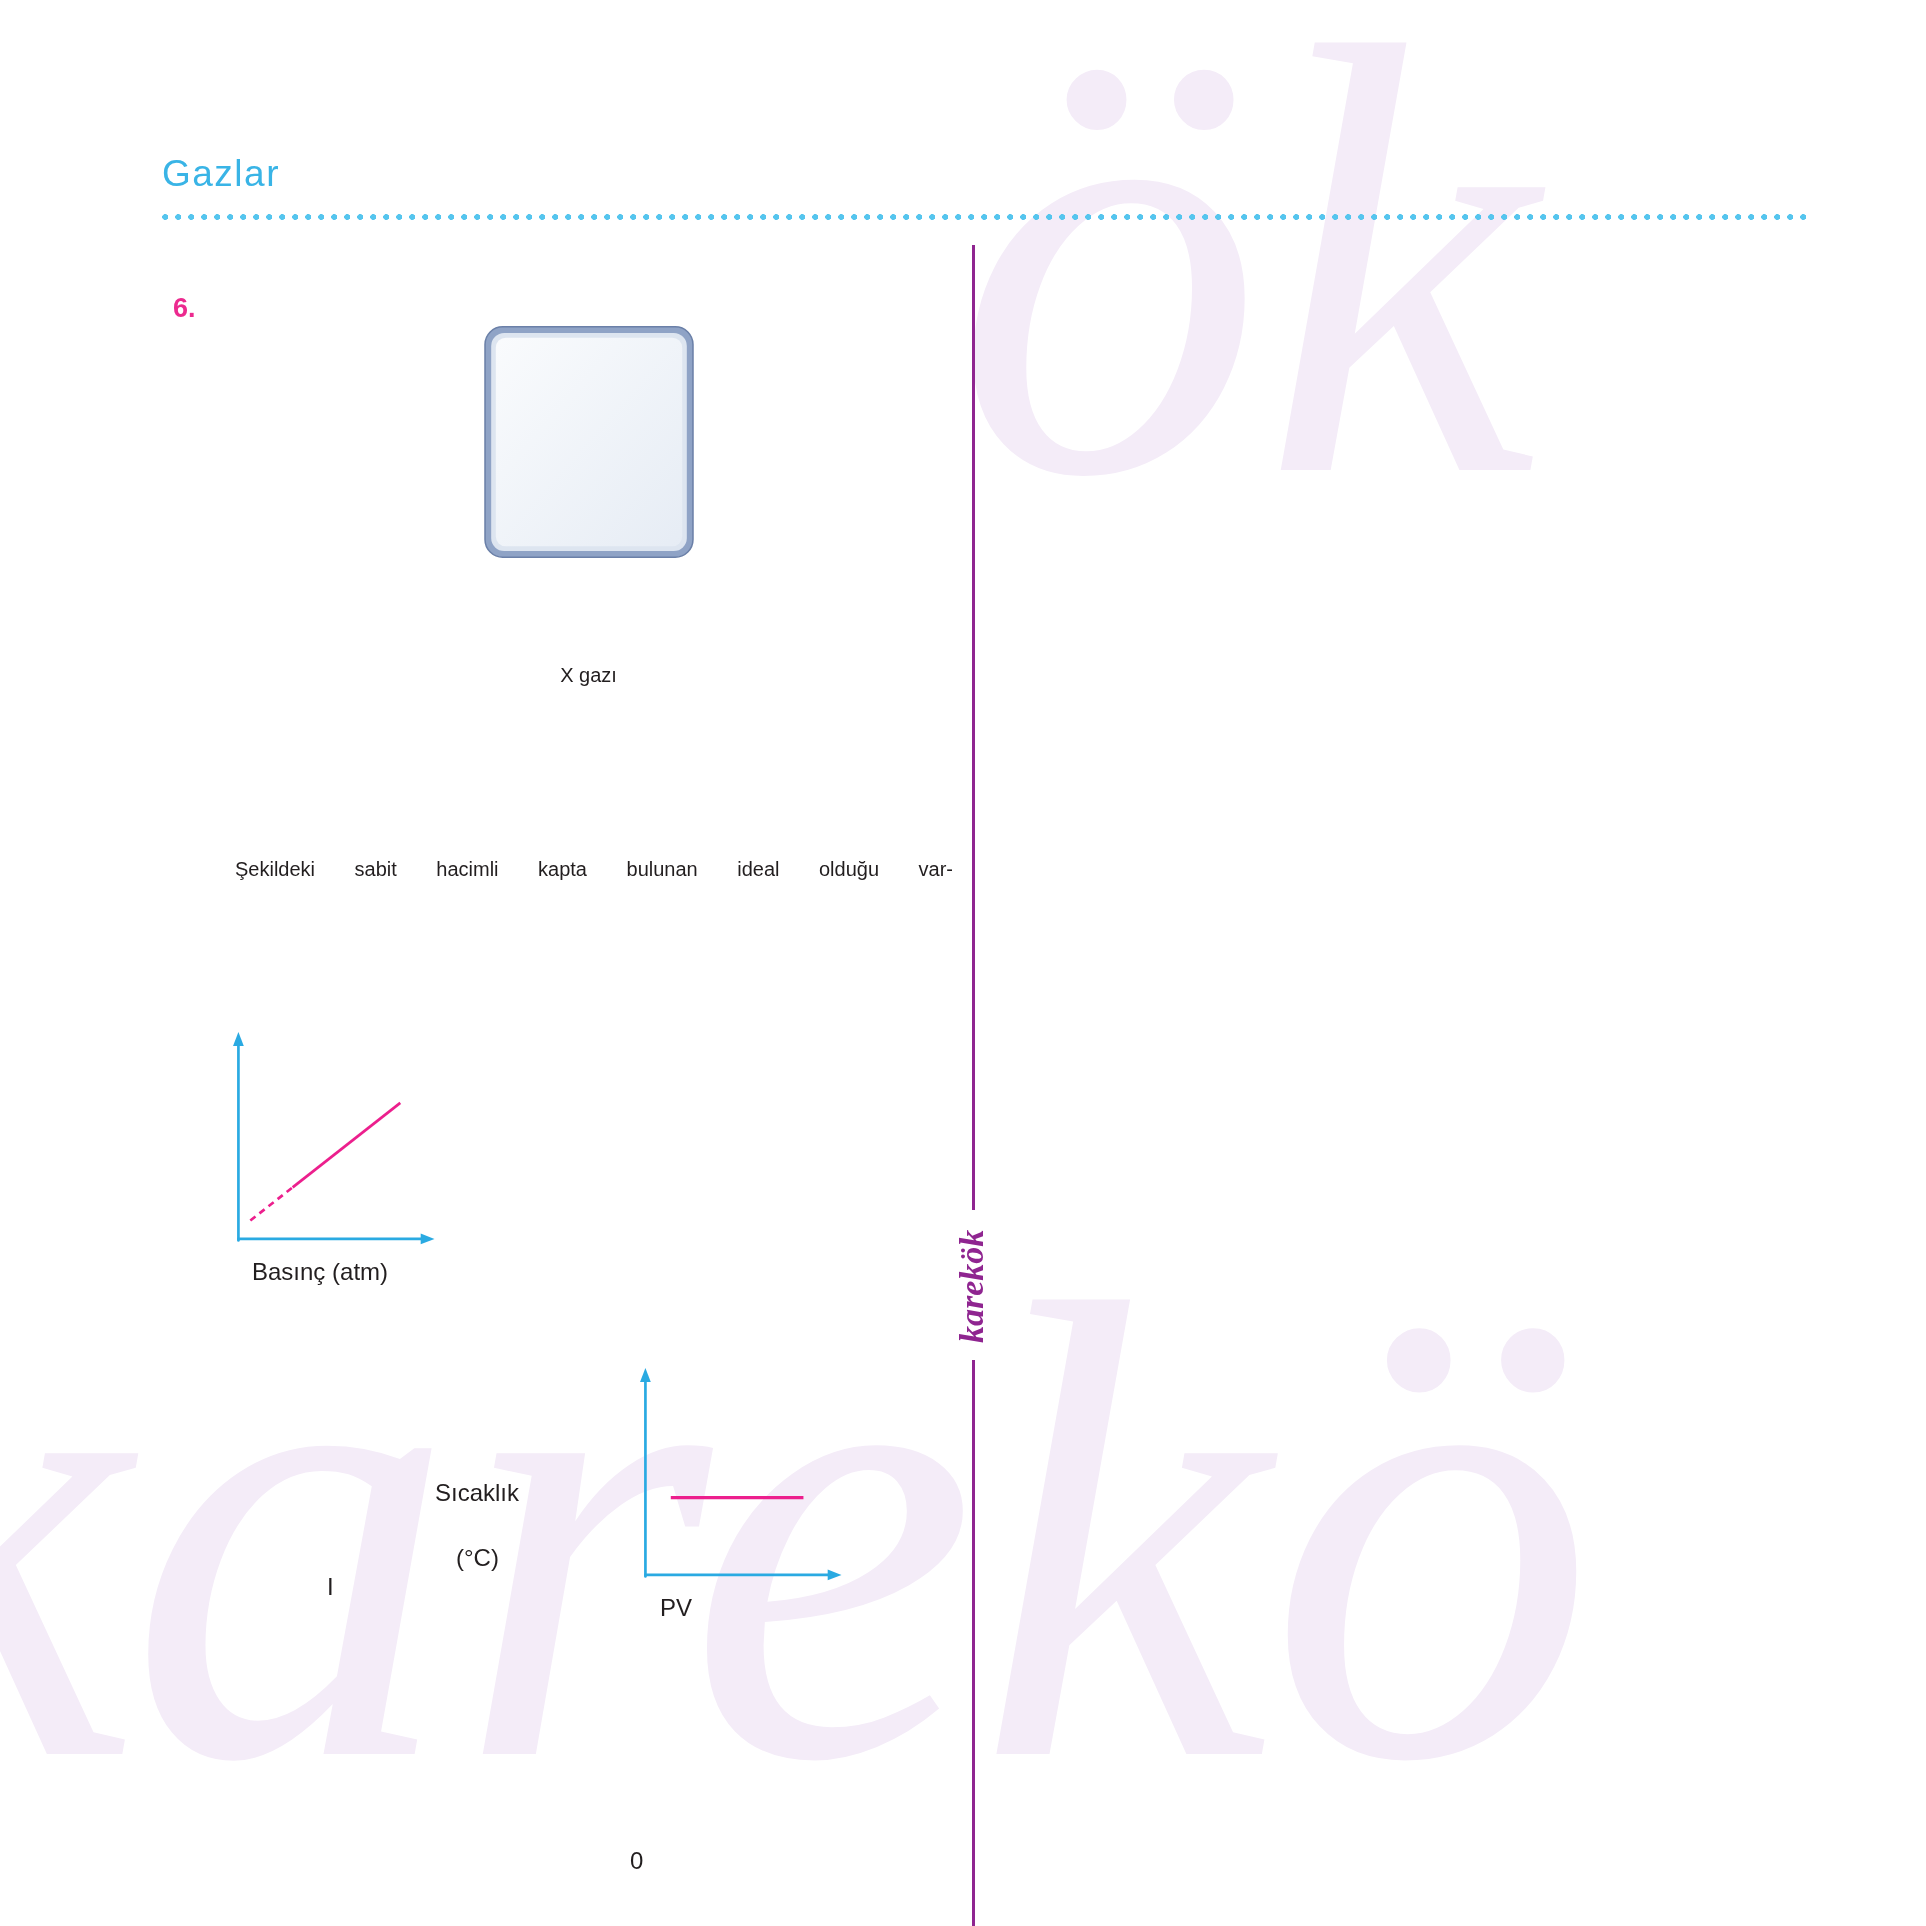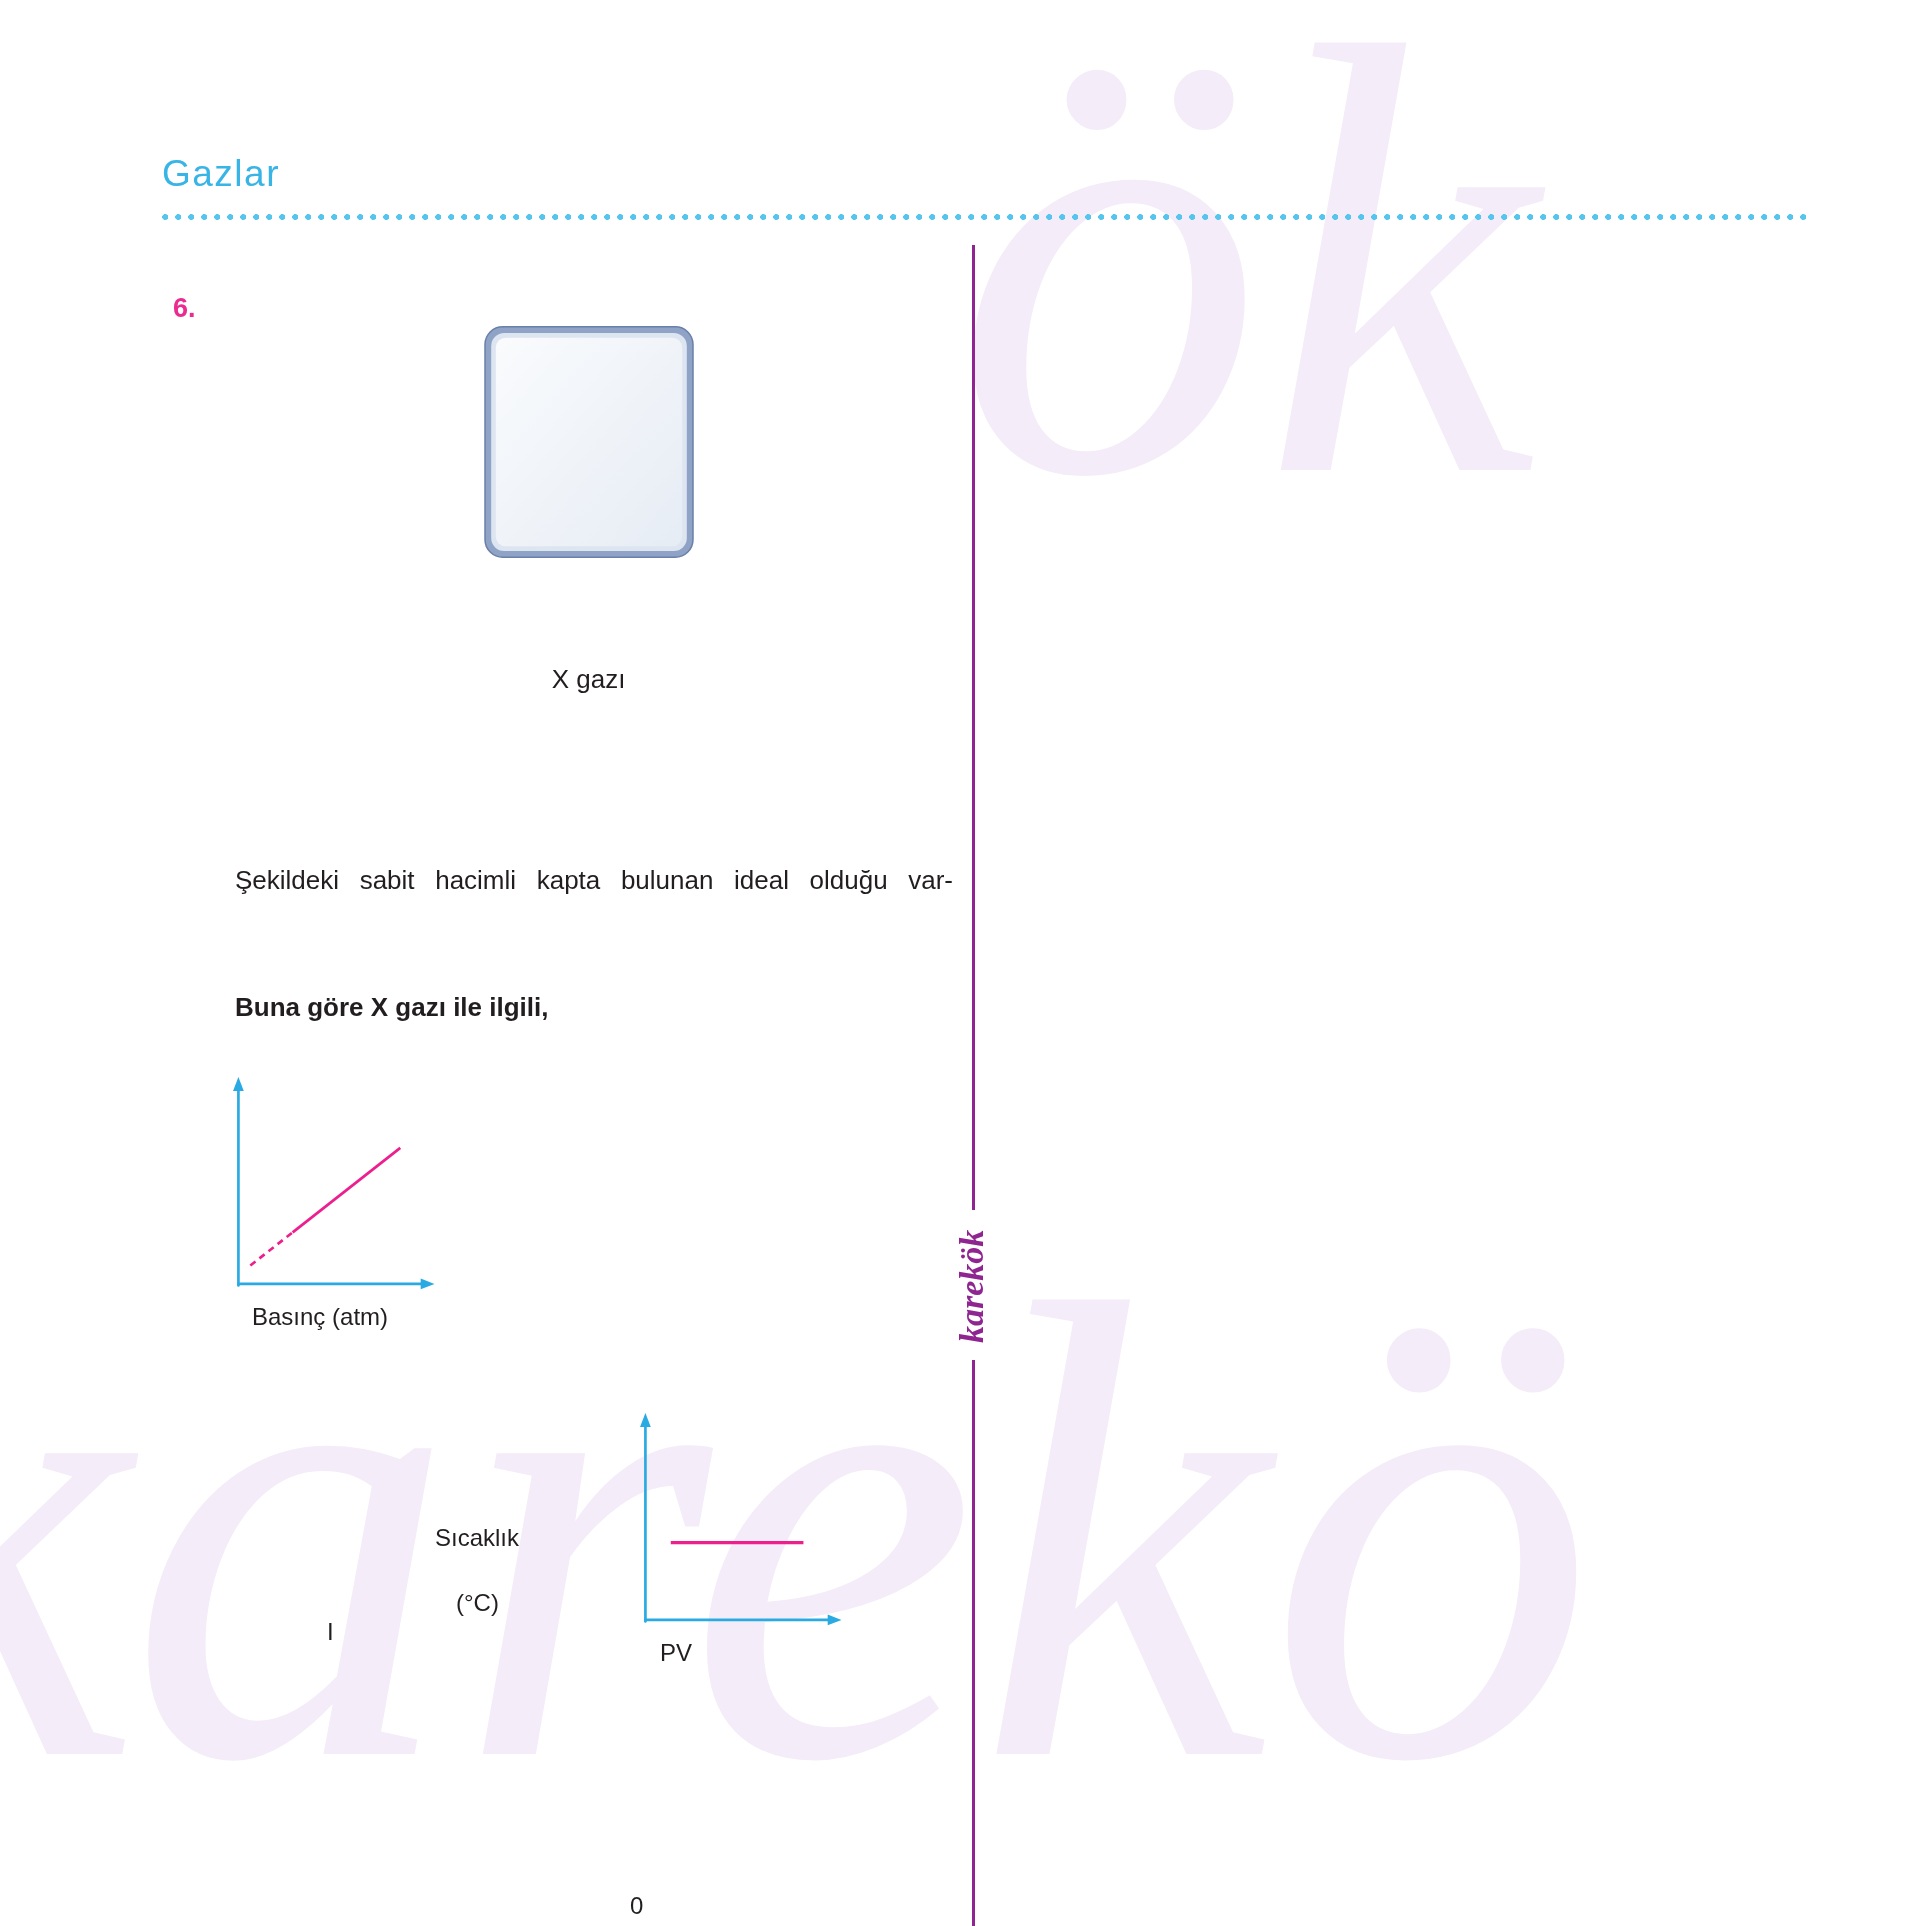--- a/index.html
+++ b/index.html
@@ -1,19 +1,19 @@
 <!DOCTYPE html>
 <html style="font-size:6.2px"><head>
 <meta charset="utf-8">
 <style>
   html,body{margin:0;padding:0;background:#ffffff;}
   #page{position:relative;width:1965px;height:2512px;background:#ffffff;overflow:hidden;
         font-family:"Liberation Sans",sans-serif;color:#221e1f;}
   .abs{position:absolute;}
-  .t{position:absolute;font-size:26px;line-height:1.18;}
+  .t{position:absolute;font-size:20px;line-height:1.18;}
   .jl{text-align:justify;text-align-last:justify;}
   .b{font-weight:700;}
   .num{position:absolute;font-size:27px;font-weight:700;color:#ec2a8f;}
   .gl{position:absolute;font-size:24px;white-space:nowrap;}
   .ctr{text-align:center;}
   .wm{position:absolute;font-family:"Liberation Serif",serif;font-style:italic;
       color:#f4ecf8;z-index:0;white-space:nowrap;line-height:1;}
   .z{position:relative;z-index:1;}
   #dots{position:absolute;left:162px;top:214px;width:1645px;height:6.2px;
         background-image:radial-gradient(circle 3.1px at 3.1px 3.1px,#55c5ee 92%,transparent 100%);
@@ -102,21 +102,20 @@
   <div class="num z" style="left:173px;top:251px;">6.</div>
 
   <svg class="abs z" style="left:481px;top:250px;" width="216" height="238" viewBox="0 0 560 618">
     <rect x="10" y="10" width="540" height="598" rx="46" fill="#8fa3c6" stroke="#6b80a8" stroke-width="4"></rect>
     <rect x="26" y="26" width="508" height="566" rx="34" fill="#dde5f0"></rect>
     <rect x="38" y="38" width="484" height="542" rx="26" fill="url(#xboxg)" fill-opacity="0.92"></rect>
   </svg>
   <div class="t ctr z" style="left:519px;top:352px;width:139px;">X gazı</div>
 
   <div class="t jl z" style="left:235px;top:522px;width:718px;">Şekildeki sabit hacimli kapta bulunan ideal olduğu var-</div>
-  <div class="t b z" style="left:235px;top:619px;width:718px;">Buna göre X gazı ile ilgili,</div>
 
   
   <svg class="abs z" style="left:225px;top:670px;" width="216" height="223" viewBox="0 0 560 580">
     <line x1="34" y1="550" x2="34" y2="40" stroke="#2aaae2" stroke-width="7" stroke-linecap="round"></line>
     <polygon points="34,8 20,44 48,44" fill="#2aaae2"></polygon>
     <line x1="34" y1="546" x2="512" y2="546" stroke="#2aaae2" stroke-width="7" stroke-linecap="round"></line>
     <polygon points="544,546 508,532 508,560" fill="#2aaae2"></polygon>
     <line x1="65" y1="498" x2="175" y2="412" stroke="#ec1f8d" stroke-width="7" stroke-dasharray="17 13"></line>
     <line x1="175" y1="412" x2="455" y2="192" stroke="#ec1f8d" stroke-width="7"></line>
   </svg>

